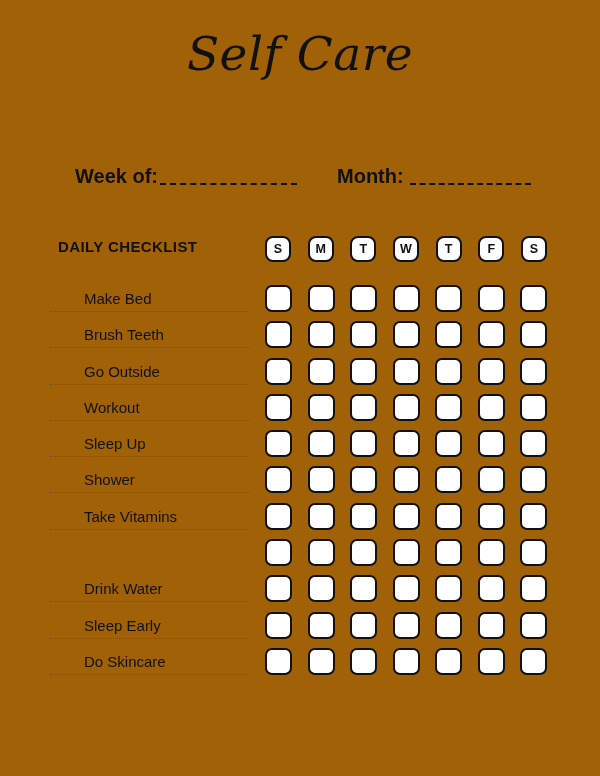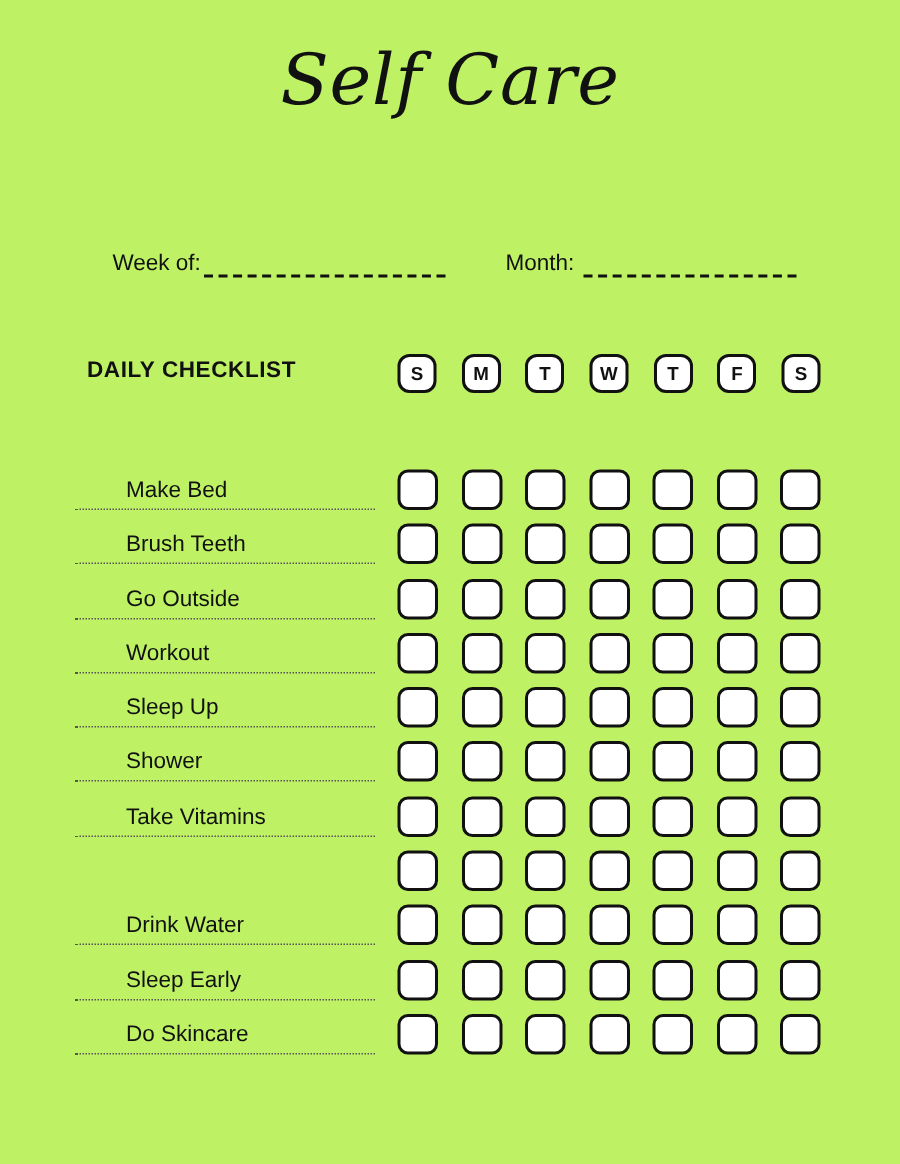--- a/index.html
+++ b/index.html
@@ -12,21 +12,21 @@
     height: 776px;
     position: relative;
     font-family: "Liberation Sans", sans-serif;
     color: #111111;
     overflow: hidden;
   }
 
   .page {
     position: absolute;
     inset: 0;
-    background: #bef264;
+    background: #a16207;
   }
 
   
   .title-block {
     position: absolute;
     left: 0;
     top: 26px;
     width: 600px;
     text-align: center;
   }
@@ -61,22 +61,22 @@
   }
   .meta-field {
     position: absolute;
     display: flex;
     align-items: flex-end;
     height: 22px;
   }
   .meta-field.week { left: 0px; width: 222px; }
   .meta-field.month { left: 262px; width: 194px; }
   .meta-label {
-    font-size: 15px;
-    font-weight: 400;
+    font-size: 20px;
+    font-weight: 700;
     color: #111111;
     white-space: nowrap;
     line-height: 18px;
   }
   .meta-blank {
     flex: 1 1 auto;
     height: 13px;
     border-bottom: 2px dashed #111111;
     margin-left: 2px;
   }
@@ -118,21 +118,20 @@
     color: #111111;
     background: #ffffff;
   }
 
   
   .rows {
     position: absolute;
     left: 0;
     top: 282px;
     width: 600px;
-    margin-top: 28px;
   }
   .row {
     position: relative;
     height: 36.3px;
   }
   .row-label-wrap {
     position: absolute;
     left: 50px;
     top: 0px;
     width: 200px;

